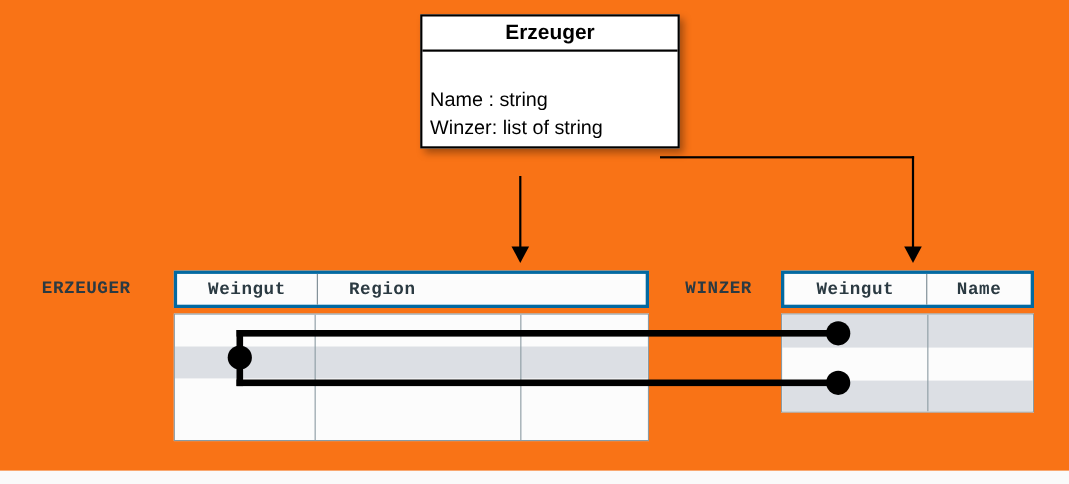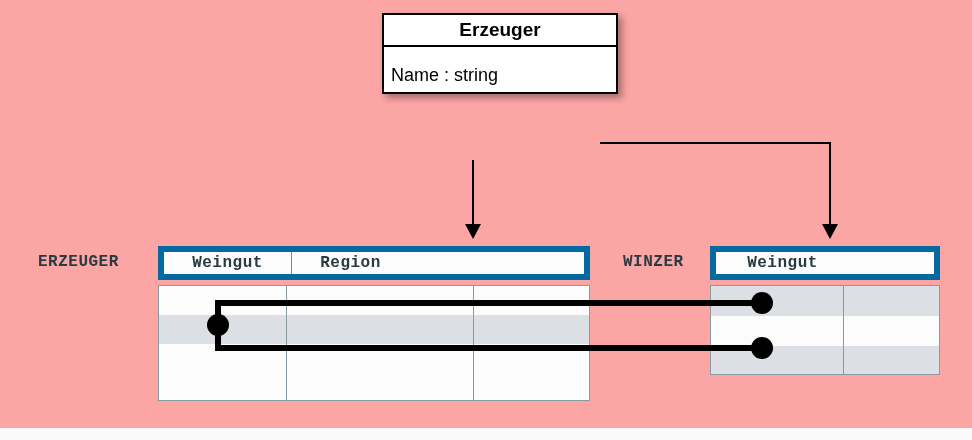--- a/index.html
+++ b/index.html
@@ -4,21 +4,21 @@
 <style>
   html, body {
     margin: 0;
     padding: 0;
     background: #fafafa;
   }
   #canvas {
     position: relative;
     width: 972px;
     height: 428px;
-    background: #fca5a5;
+    background: #f97316;
     overflow: hidden;
     font-family: "Liberation Sans", sans-serif;
   }
 
   
   .uml-box {
     position: absolute;
     left: 382px;
     top: 13px;
     width: 236px;
@@ -31,21 +31,22 @@
     text-align: center;
     font-weight: bold;
     font-size: 19px;
     line-height: 25px;
     padding: 2px 0 3px 0;
     border-bottom: 2px solid #000;
     color: #000;
     font-family: "Liberation Sans", sans-serif;
   }
   .uml-attrs {
-    padding: 15px 0 4px 0;
+    padding: 2px 0 4px 0;
+    margin-top: 28px;
   }
   .uml-attr {
     font-size: 18px;
     line-height: 26px;
     padding-left: 7px;
     white-space: nowrap;
     color: #000;
   }
 
   
@@ -54,21 +55,21 @@
     font-family: "Liberation Mono", "DejaVu Sans Mono", monospace;
     font-weight: bold;
     font-size: 16px;
     letter-spacing: 0.5px;
     color: #2b3a42;
     white-space: nowrap;
   }
   .tbl-header {
     position: absolute;
     display: flex;
-    border: 6px solid #0369a1;
+    border: 3px solid #0369a1;
     background: #fcfcfc;
     box-sizing: border-box;
     height: 34px;
   }
   .tbl-header .cell {
     display: flex;
     align-items: center;
     justify-content: center;
     font-family: "Liberation Mono", "DejaVu Sans Mono", monospace;
     font-weight: bold;
@@ -129,20 +130,21 @@
 </style>
 </head>
 <body>
 
 <div id="canvas">
 
   <div class="uml-box">
     <div class="uml-title">Erzeuger</div>
     <div class="uml-attrs">
       <div class="uml-attr">Name : string</div>
+      <div class="uml-attr">Winzer: list of string</div>
     </div>
   </div>
 
   <div class="arrow-line" style="left:472px; top:160px; width:2px; height:66px;"></div>
   <div class="arrow-head-down" style="left:465px; top:224px;"></div>
 
   <div class="arrow-line" style="left:600px; top:142px; width:231px; height:2px;"></div>
   <div class="arrow-line" style="left:829px; top:142px; width:2px; height:84px;"></div>
   <div class="arrow-head-down" style="left:822px; top:224px;"></div>
 
@@ -159,20 +161,21 @@
     <div class="row" style="height:29px;"></div>
     <div class="row" style="height:29px;"></div>
     <div class="vdiv" style="left:127px;"></div>
     <div class="vdiv" style="left:314px;"></div>
   </div>
 
   <div class="tbl-label" style="left:623px; top:253px;">WINZER</div>
 
   <div class="tbl-header" style="left:710px; top:246px; width:230px;">
     <div class="cell" style="width:133px;">Weingut</div>
+    <div class="cell" style="width:96px;">Name</div>
   </div>
 
   <div class="tbl-body" style="left:710px; top:285px; width:230px; height:90px;">
     <div class="row shaded" style="height:30px;"></div>
     <div class="row" style="height:30px;"></div>
     <div class="row shaded" style="height:30px;"></div>
     <div class="vdiv" style="left:132px;"></div>
   </div>
 
   <div class="link" style="left:215px; top:300px; width:6px; height:51px;"></div>

